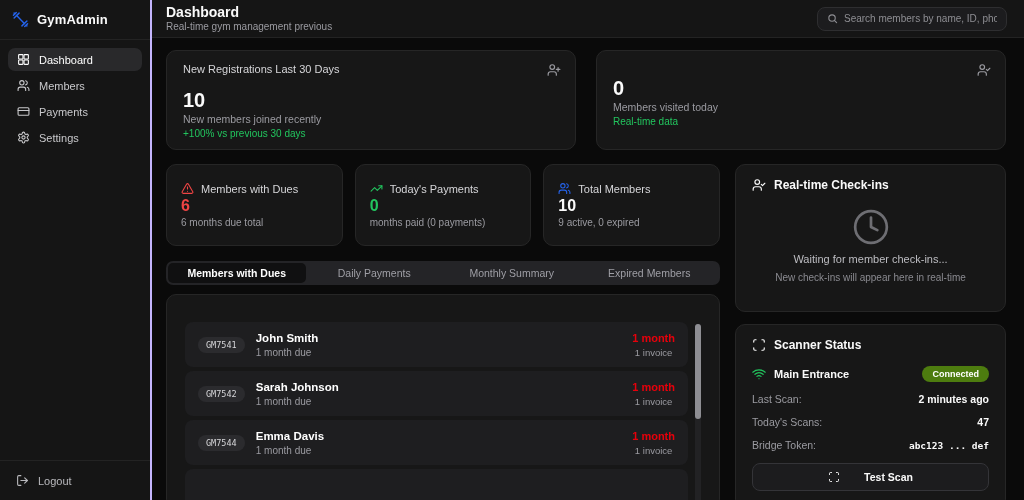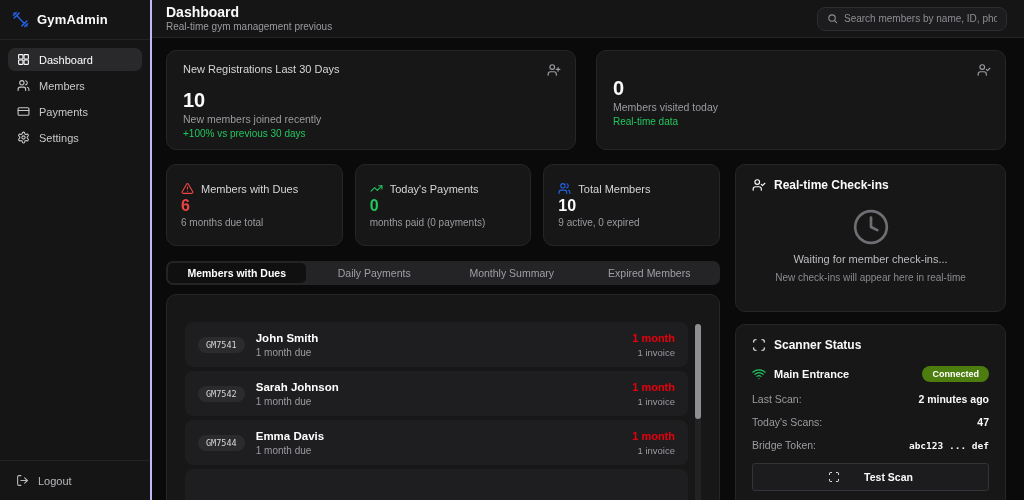--- a/index.html
+++ b/index.html
@@ -101,21 +101,21 @@
     background:#1e1e20; border-radius:8px; height:45px;
     display:flex; align-items:center; gap:11px; padding:0 13px;
   }
   .member-badge {
     background:#2b2b2e; border-radius:999px; padding:3px 8px;
     font-family:"DejaVu Sans Mono", monospace; font-size:8.5px; color:#d6d6d9;
   }
   .member-main { flex:1; min-width:0; }
   .member-name { font-size:11.5px; font-weight:bold; color:#fff; line-height:13px; }
   .member-detail { font-size:10px; color:#9b9ba1; margin-top:2px; }
-  .member-right { text-align:right; }
+  .member-right { text-align:center; }
   .member-months { font-size:11px; font-weight:bold; color:#e7000b; line-height:13px; }
   .member-invoices { font-size:9.5px; color:#9b9ba1; margin-top:2px; }
   .list-scrollbar { position:absolute; right:0; top:2px; bottom:0; width:6px; border-radius:3px; background:#222224; }
   .list-scrollbar .thumb { position:absolute; top:0; left:0; right:0; height:95px; border-radius:3px; background:#8e8e93; }
 
   
   .checkins-card { height:160px; padding:13px 16px; display:flex; flex-direction:column; }
   .panel-title { display:flex; align-items:flex-start; gap:8px; font-size:12px; font-weight:bold; }
   .empty-state { flex:1; display:flex; flex-direction:column; align-items:center; justify-content:center; gap:7px; }
   .empty-state .clock { color:#6e6e73; }
@@ -129,21 +129,21 @@
   .conn-badge {
     background:#4d7c0f; color:#fff; font-size:9px; font-weight:bold;
     border-radius:999px; padding:3px 10px;
   }
   .scan-info-row { display:flex; justify-content:space-between; align-items:center; margin-top:11px; }
   .scan-label { font-size:10.5px; color:#9b9ba1; }
   .scan-value { font-size:10.5px; font-weight:bold; color:#fafafa; }
   .scan-value.mono { font-family:"DejaVu Sans Mono", monospace; font-size:9.5px; }
   .test-scan-btn {
     margin-top:12px; width:100%; height:28px; background:#1c1c1e;
-    border:1px solid #343438; border-radius:3px; color:#fafafa;
+    border:1px solid #343438; border-radius:8px; color:#fafafa;
     display:flex; align-items:center; justify-content:center; gap:24px;
     font-size:10.5px; font-weight:bold; cursor:pointer;
     font-family:"Liberation Sans", sans-serif;
   }
 </style>
 </head>
 <body>
 
 <aside class="sidebar">
   <div class="logo-row">

